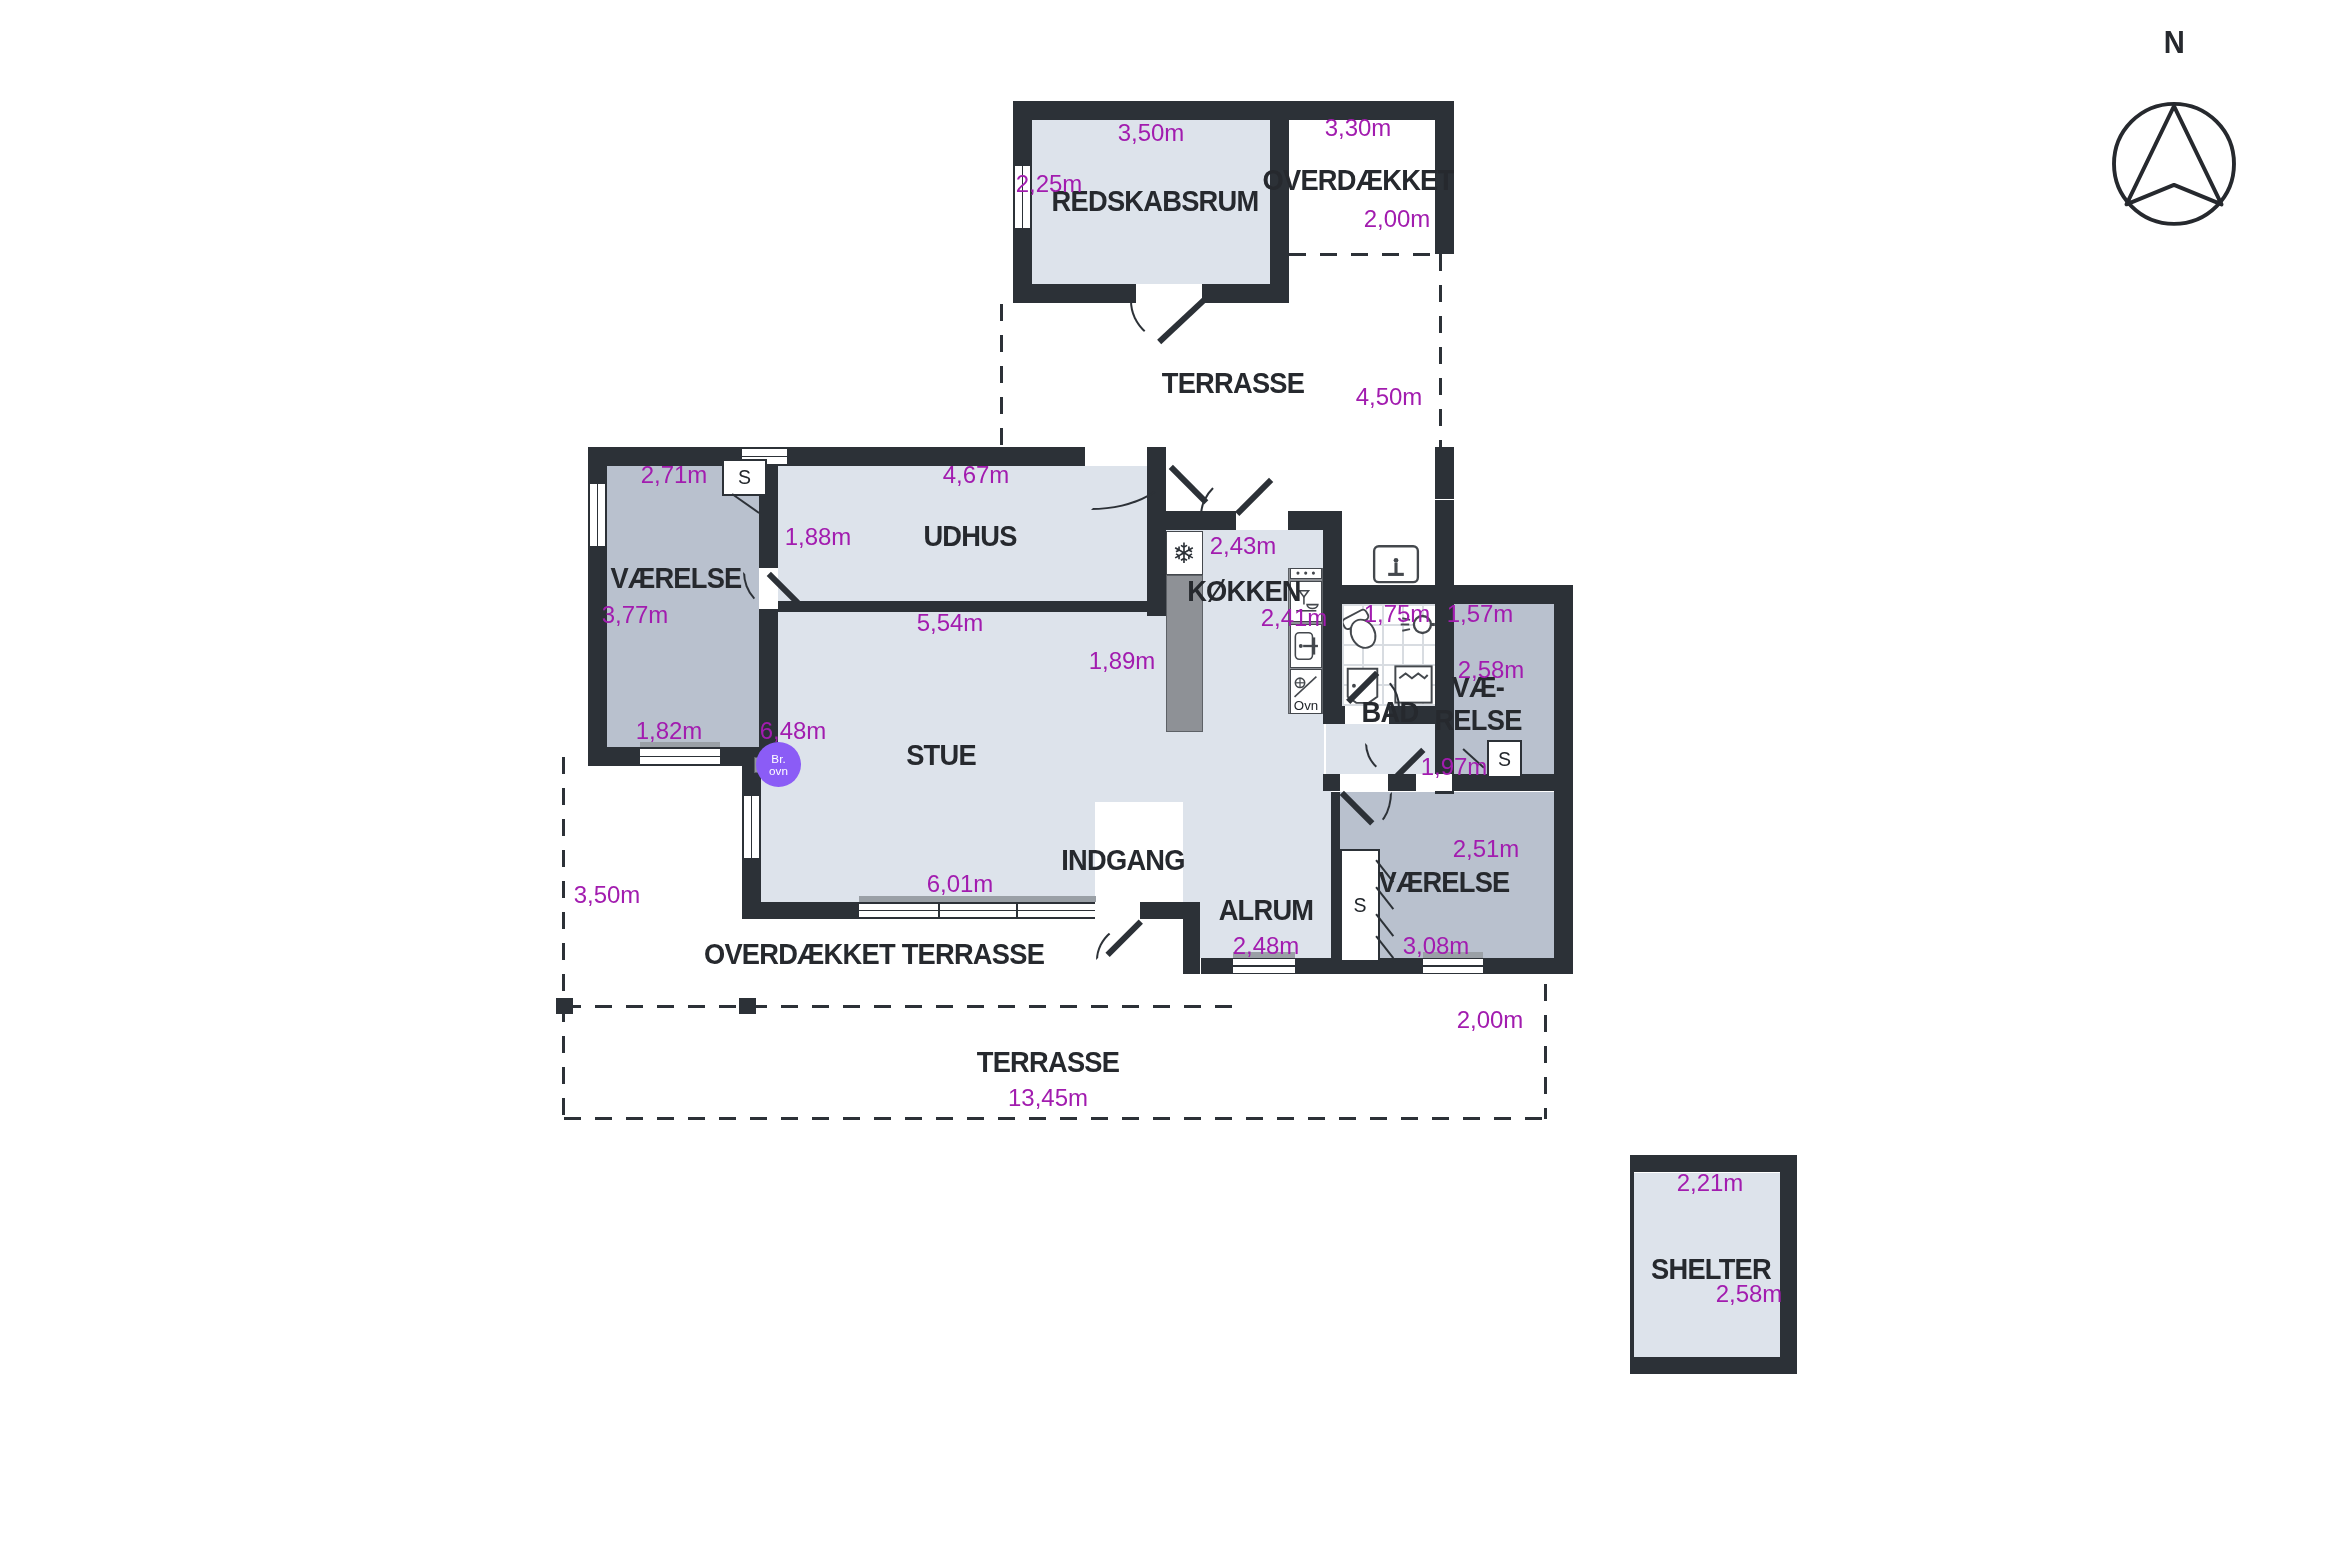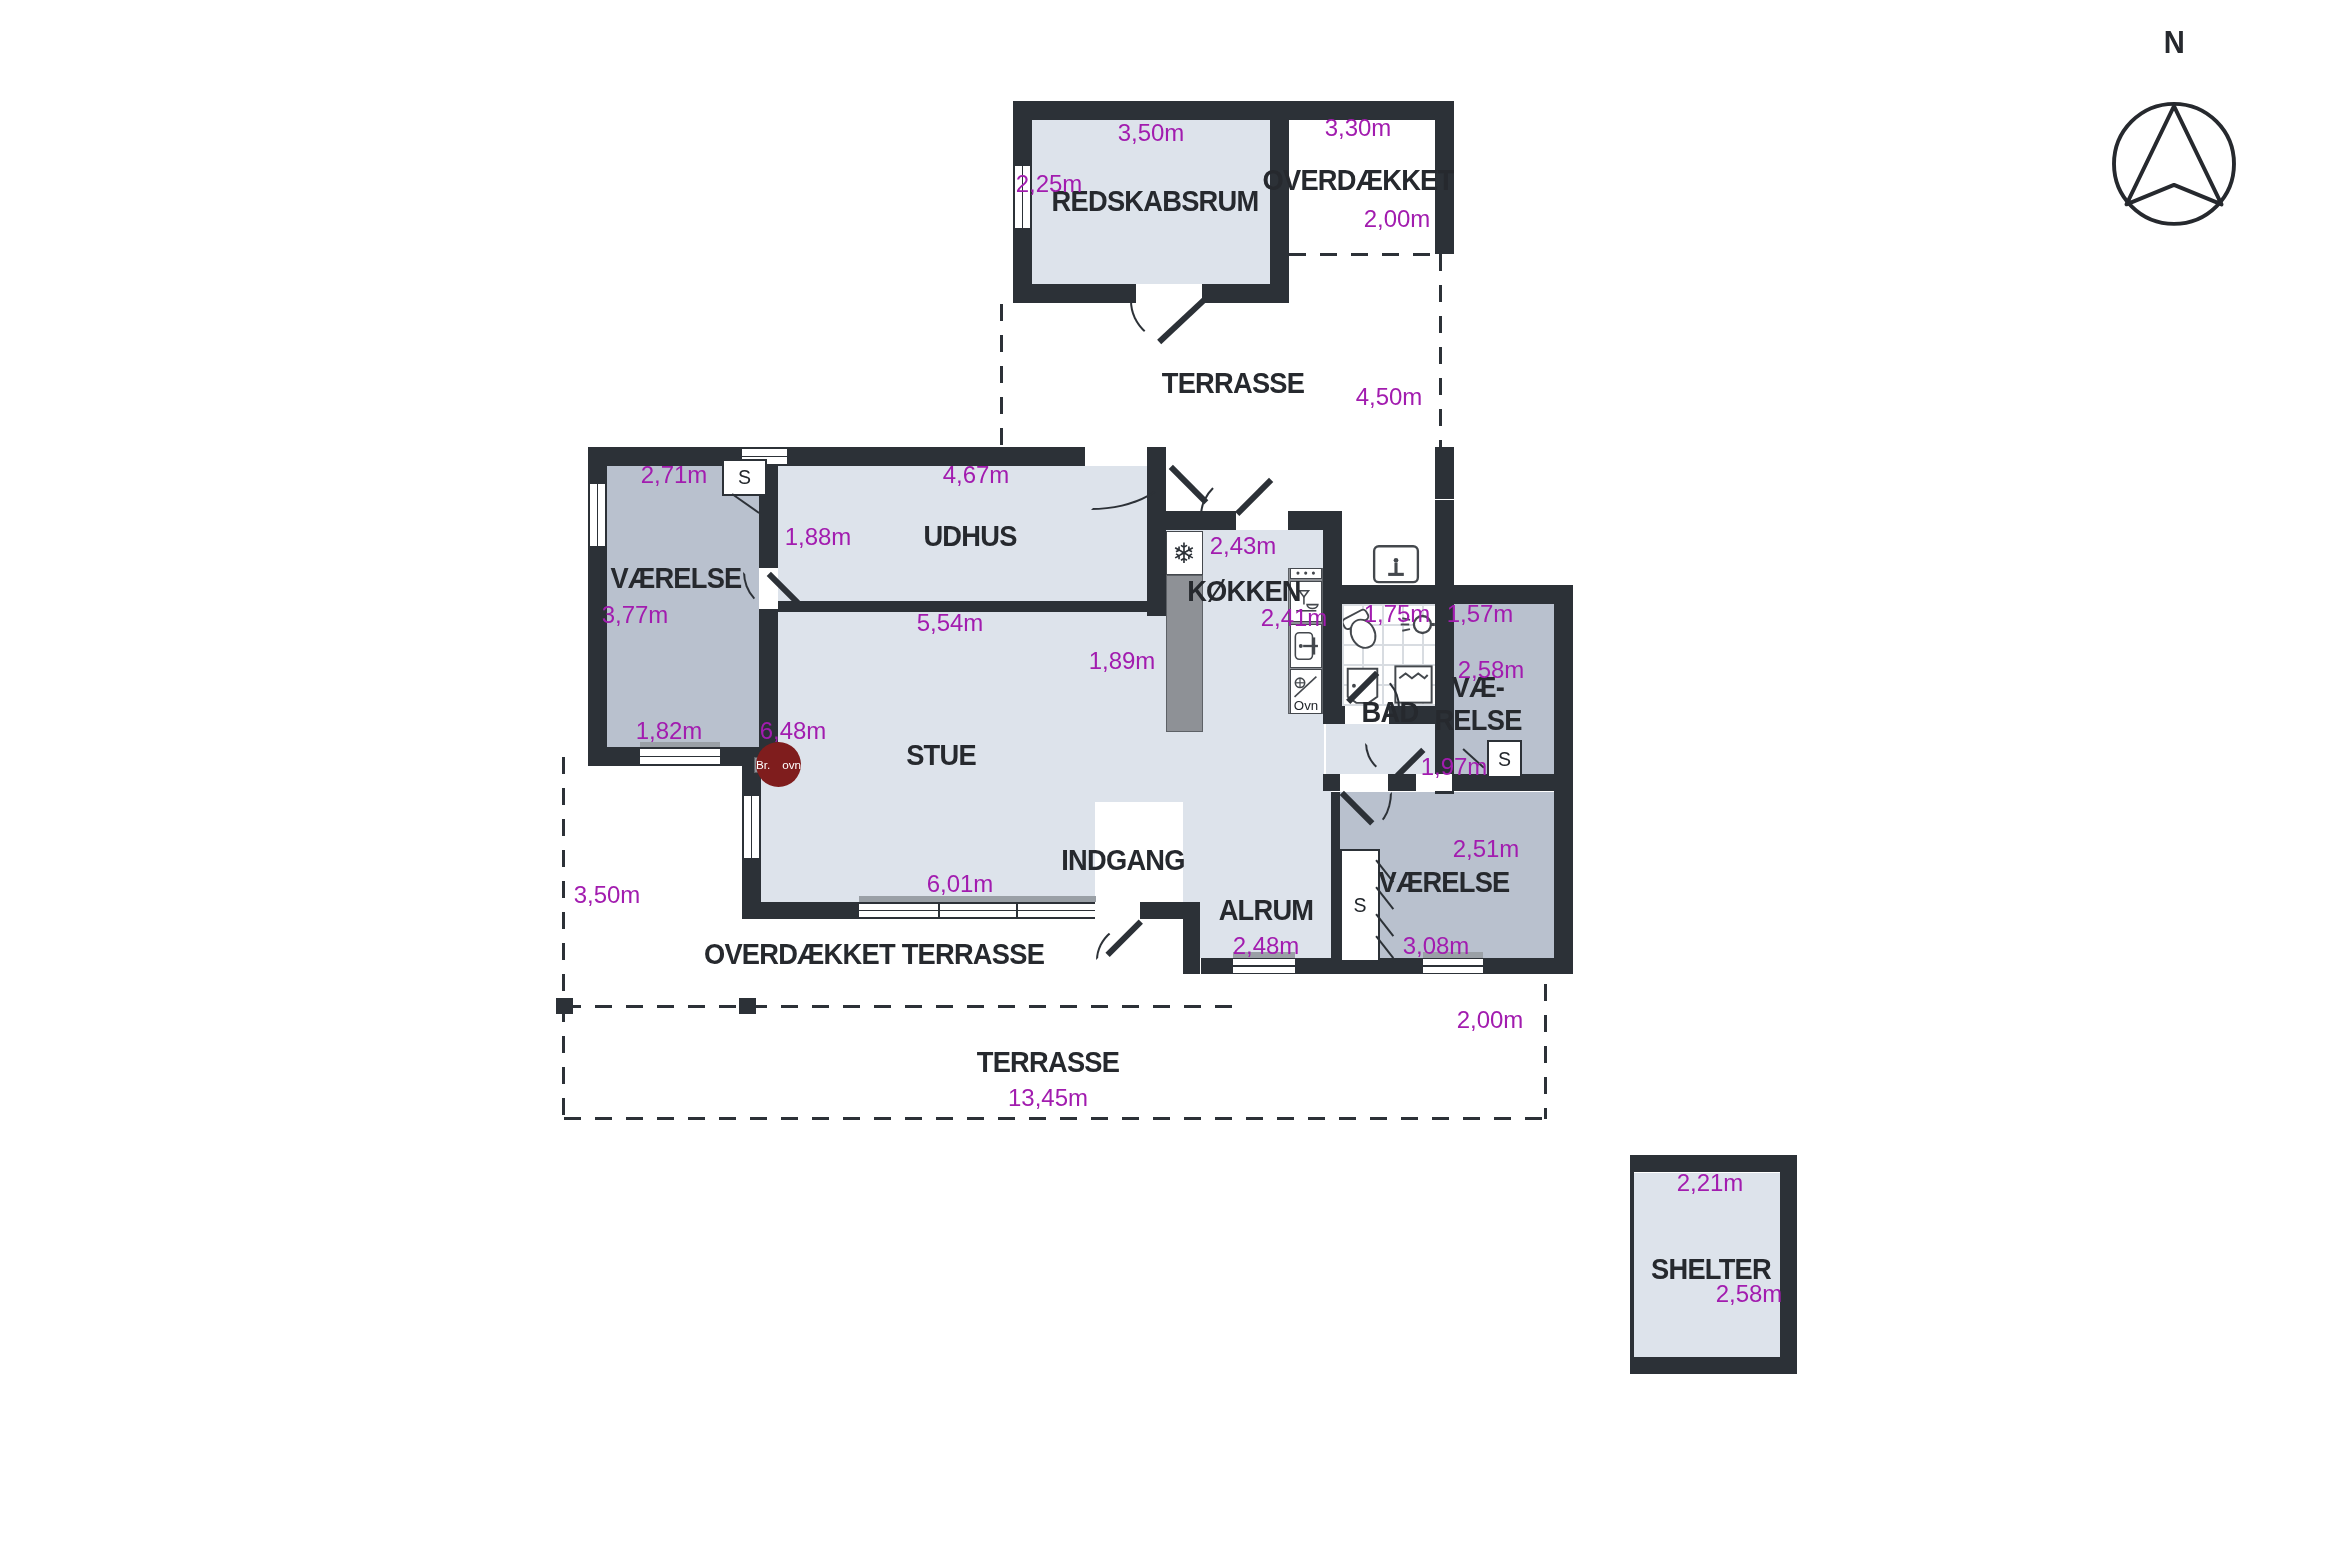--- a/index.html
+++ b/index.html
@@ -25,22 +25,22 @@
   .dim{position:absolute;transform:translate(-50%,-50%);font-size:24px;color:#a21caf;white-space:nowrap;}
   .room{position:absolute;transform:translate(-50%,-50%) scaleX(.94);font-size:29px;font-weight:700;
         letter-spacing:-0.8px;color:#26292e;white-space:nowrap;}
   .sbox{position:absolute;background:#fff;border:2.3px solid #2c3137;display:flex;align-items:center;justify-content:center;
         font-size:19.5px;color:#22262b;}
   .counter{position:absolute;background:#8e9196;border:1.6px solid #5d6166;box-sizing:border-box;}
   .fixbox{position:absolute;background:#fff;border:1.6px solid #44484d;box-sizing:border-box;display:flex;align-items:center;justify-content:center;}
   .hatch{position:absolute;width:28px;height:2.3px;background:#2c3137;transform-origin:0 50%;}
   .ptr{position:absolute;height:2.3px;background:#2c3137;transform-origin:0 50%;}
   .ovntxt{font-size:13.3px;color:#22262b;}
-  .brovn{position:absolute;width:45px;height:45px;border-radius:50%;background:#7f1d1d;color:#fff;
-         display:flex;flex-direction:row;align-items:center;justify-content:space-between;font-size:11.7px;line-height:11.7px;}
+  .brovn{position:absolute;width:45px;height:45px;border-radius:50%;background:#8b5cf6;color:#fff;
+         display:flex;flex-direction:column;align-items:center;justify-content:center;font-size:11.7px;line-height:11.7px;}
   .snow{position:absolute;font-size:28px;color:#2c3137;transform:translate(-50%,-50%);}
   .footer{position:absolute;font-size:30px;color:#2e3338;white-space:nowrap;}
   svg{display:block;}
 </style>
 </head>
 <body>
 
 <div id="plan">
 
   <div class="floor-l" style="left:1031px;top:120px;width:239px;height:164px;"></div>

